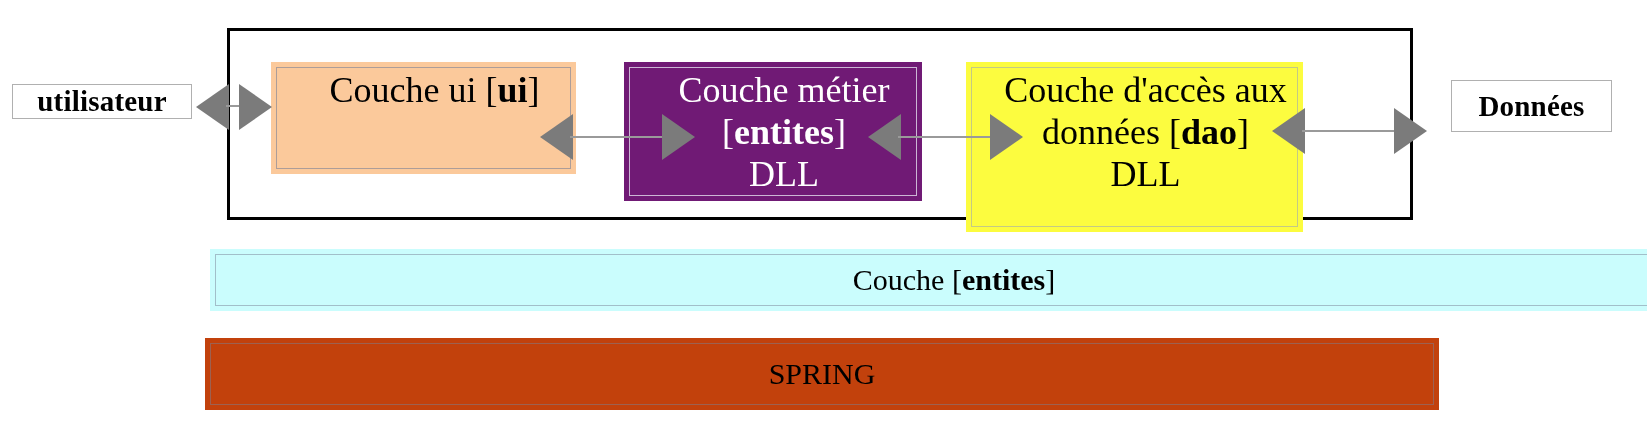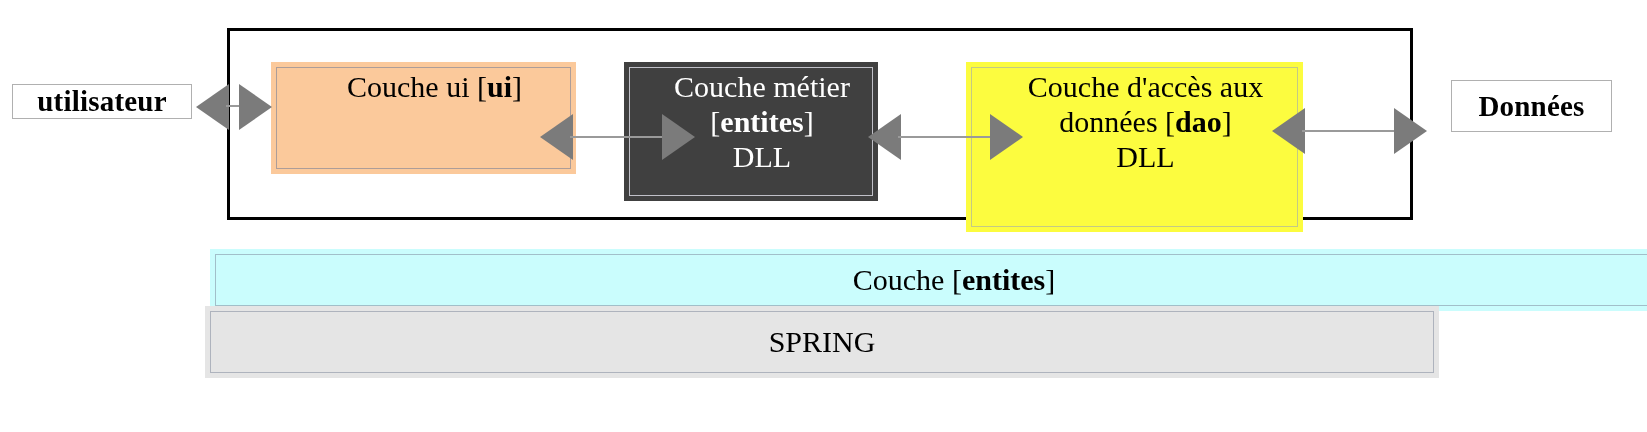--- a/index.html
+++ b/index.html
@@ -49,40 +49,40 @@
   .box-utilisateur { left: 12px;   top: 84px; width: 180px; height: 35px; }
   .box-donnees     { left: 1451px; top: 80px; width: 161px; height: 52px; }
 
   
   .layer-box {
     display: flex;
     flex-direction: column;
     align-items: center;
     justify-content: flex-start;
     line-height: 1.16;
-    font-size: 30px;
+    font-size: 36px;
     color: #000000;
     padding-top: 8px;
     padding-left: 22px;
   }
   .layer-box .inner-border {
     position: absolute;
     left: 5px; top: 5px; right: 5px; bottom: 5px;
     border: 1px solid rgba(110,120,150,0.55);
     pointer-events: none;
   }
 
   .box-ui {
     left: 271px; top: 62px; width: 305px; height: 112px;
     background: #fbc99b;
     box-shadow: 0 0 0 0px #fbc99b;
   }
   .box-metier {
-    left: 624px; top: 62px; width: 254px; height: 139px;
-    background: #404040;
+    left: 624px; top: 62px; width: 298px; height: 139px;
+    background: #701a75;
     color: #ffffff;
   }
   .box-metier .inner-border { border-color: rgba(235,235,245,0.75); }
   .box-dao {
     left: 966px; top: 62px; width: 337px; height: 170px;
     background: #fcfc3f;
   }
   .box-dao .inner-border { border-color: rgba(150,160,190,0.55); }
 
   .layer-line { display: block; white-space: nowrap; }
@@ -100,22 +100,22 @@
     position: absolute;
     left: 5px; top: 5px; right: 5px; bottom: 5px;
     border: 1px solid rgba(120,130,150,0.5);
     pointer-events: none;
   }
   .bar-entites {
     left: 210px; top: 249px; width: 1488px; height: 62px;
     background: #cafdfd;
   }
   .bar-spring {
-    left: 205px; top: 306px; width: 1234px; height: 72px;
-    background: #e5e5e5;
+    left: 205px; top: 338px; width: 1234px; height: 72px;
+    background: #c2410c;
   }
 
   
   .arrow-line {
     background: #9a9a9a;
     height: 2px;
   }
   .tri {
     width: 0; height: 0;
     border-top: 23px solid transparent;

